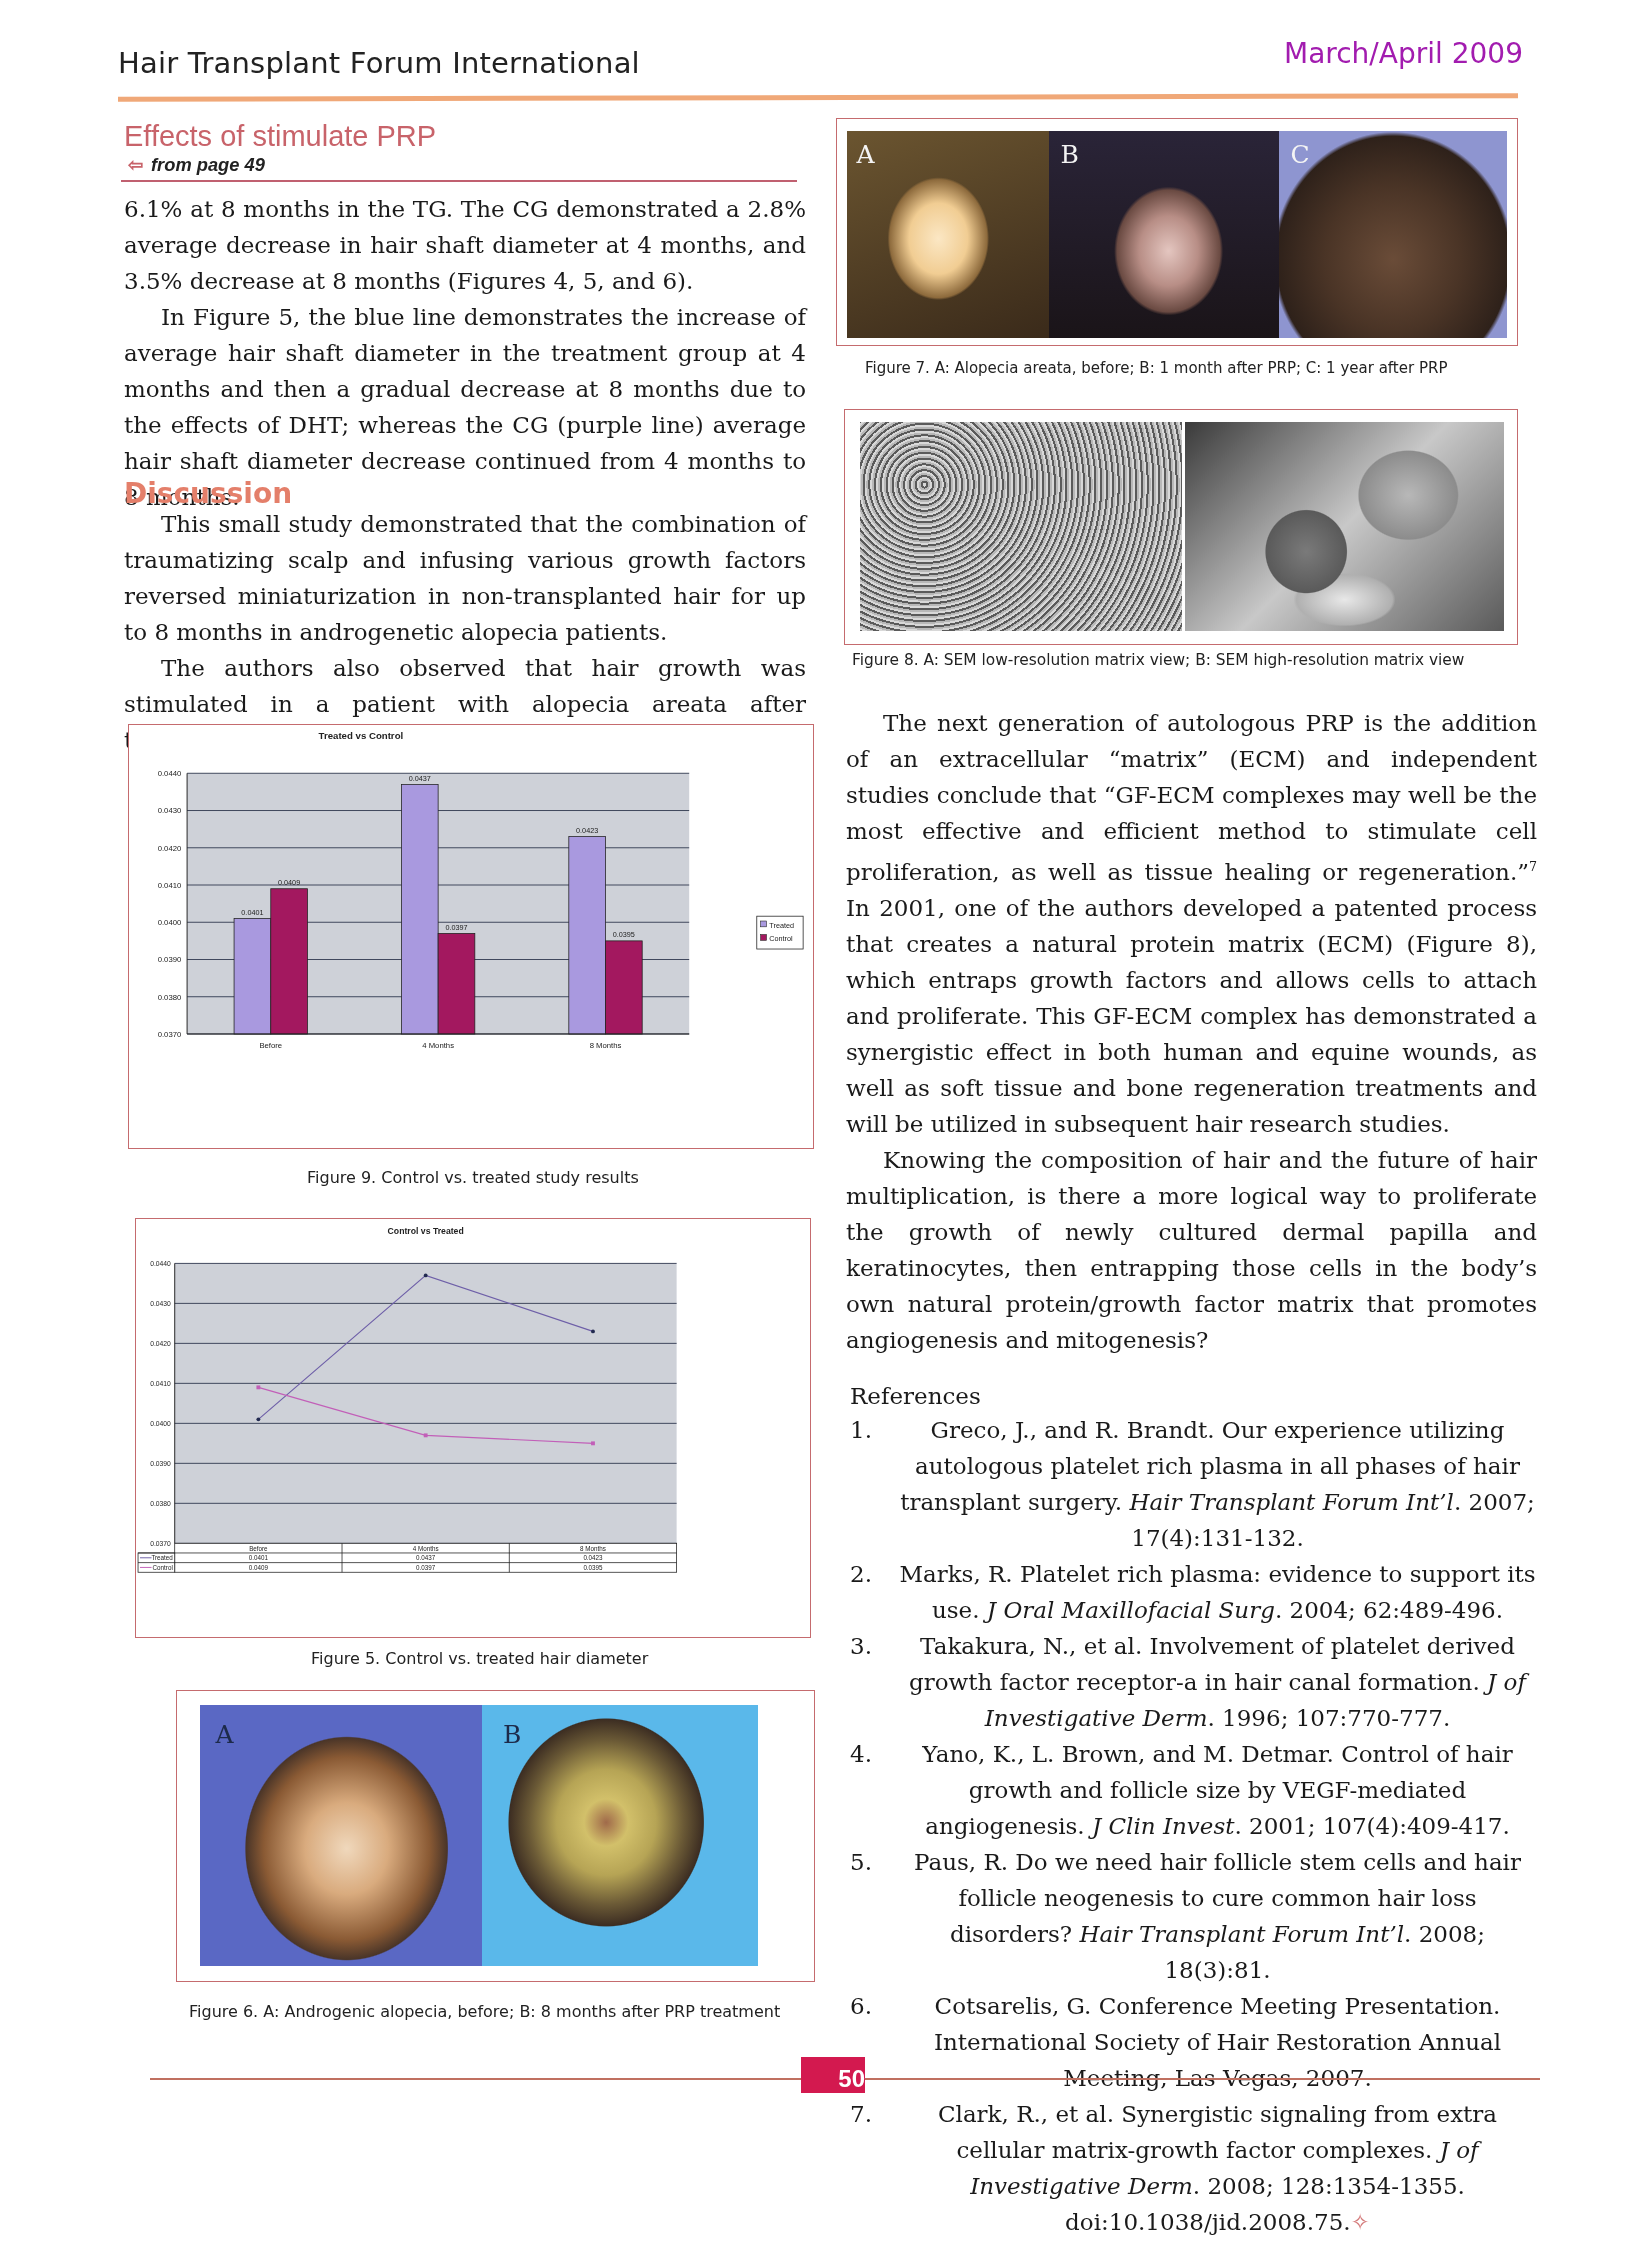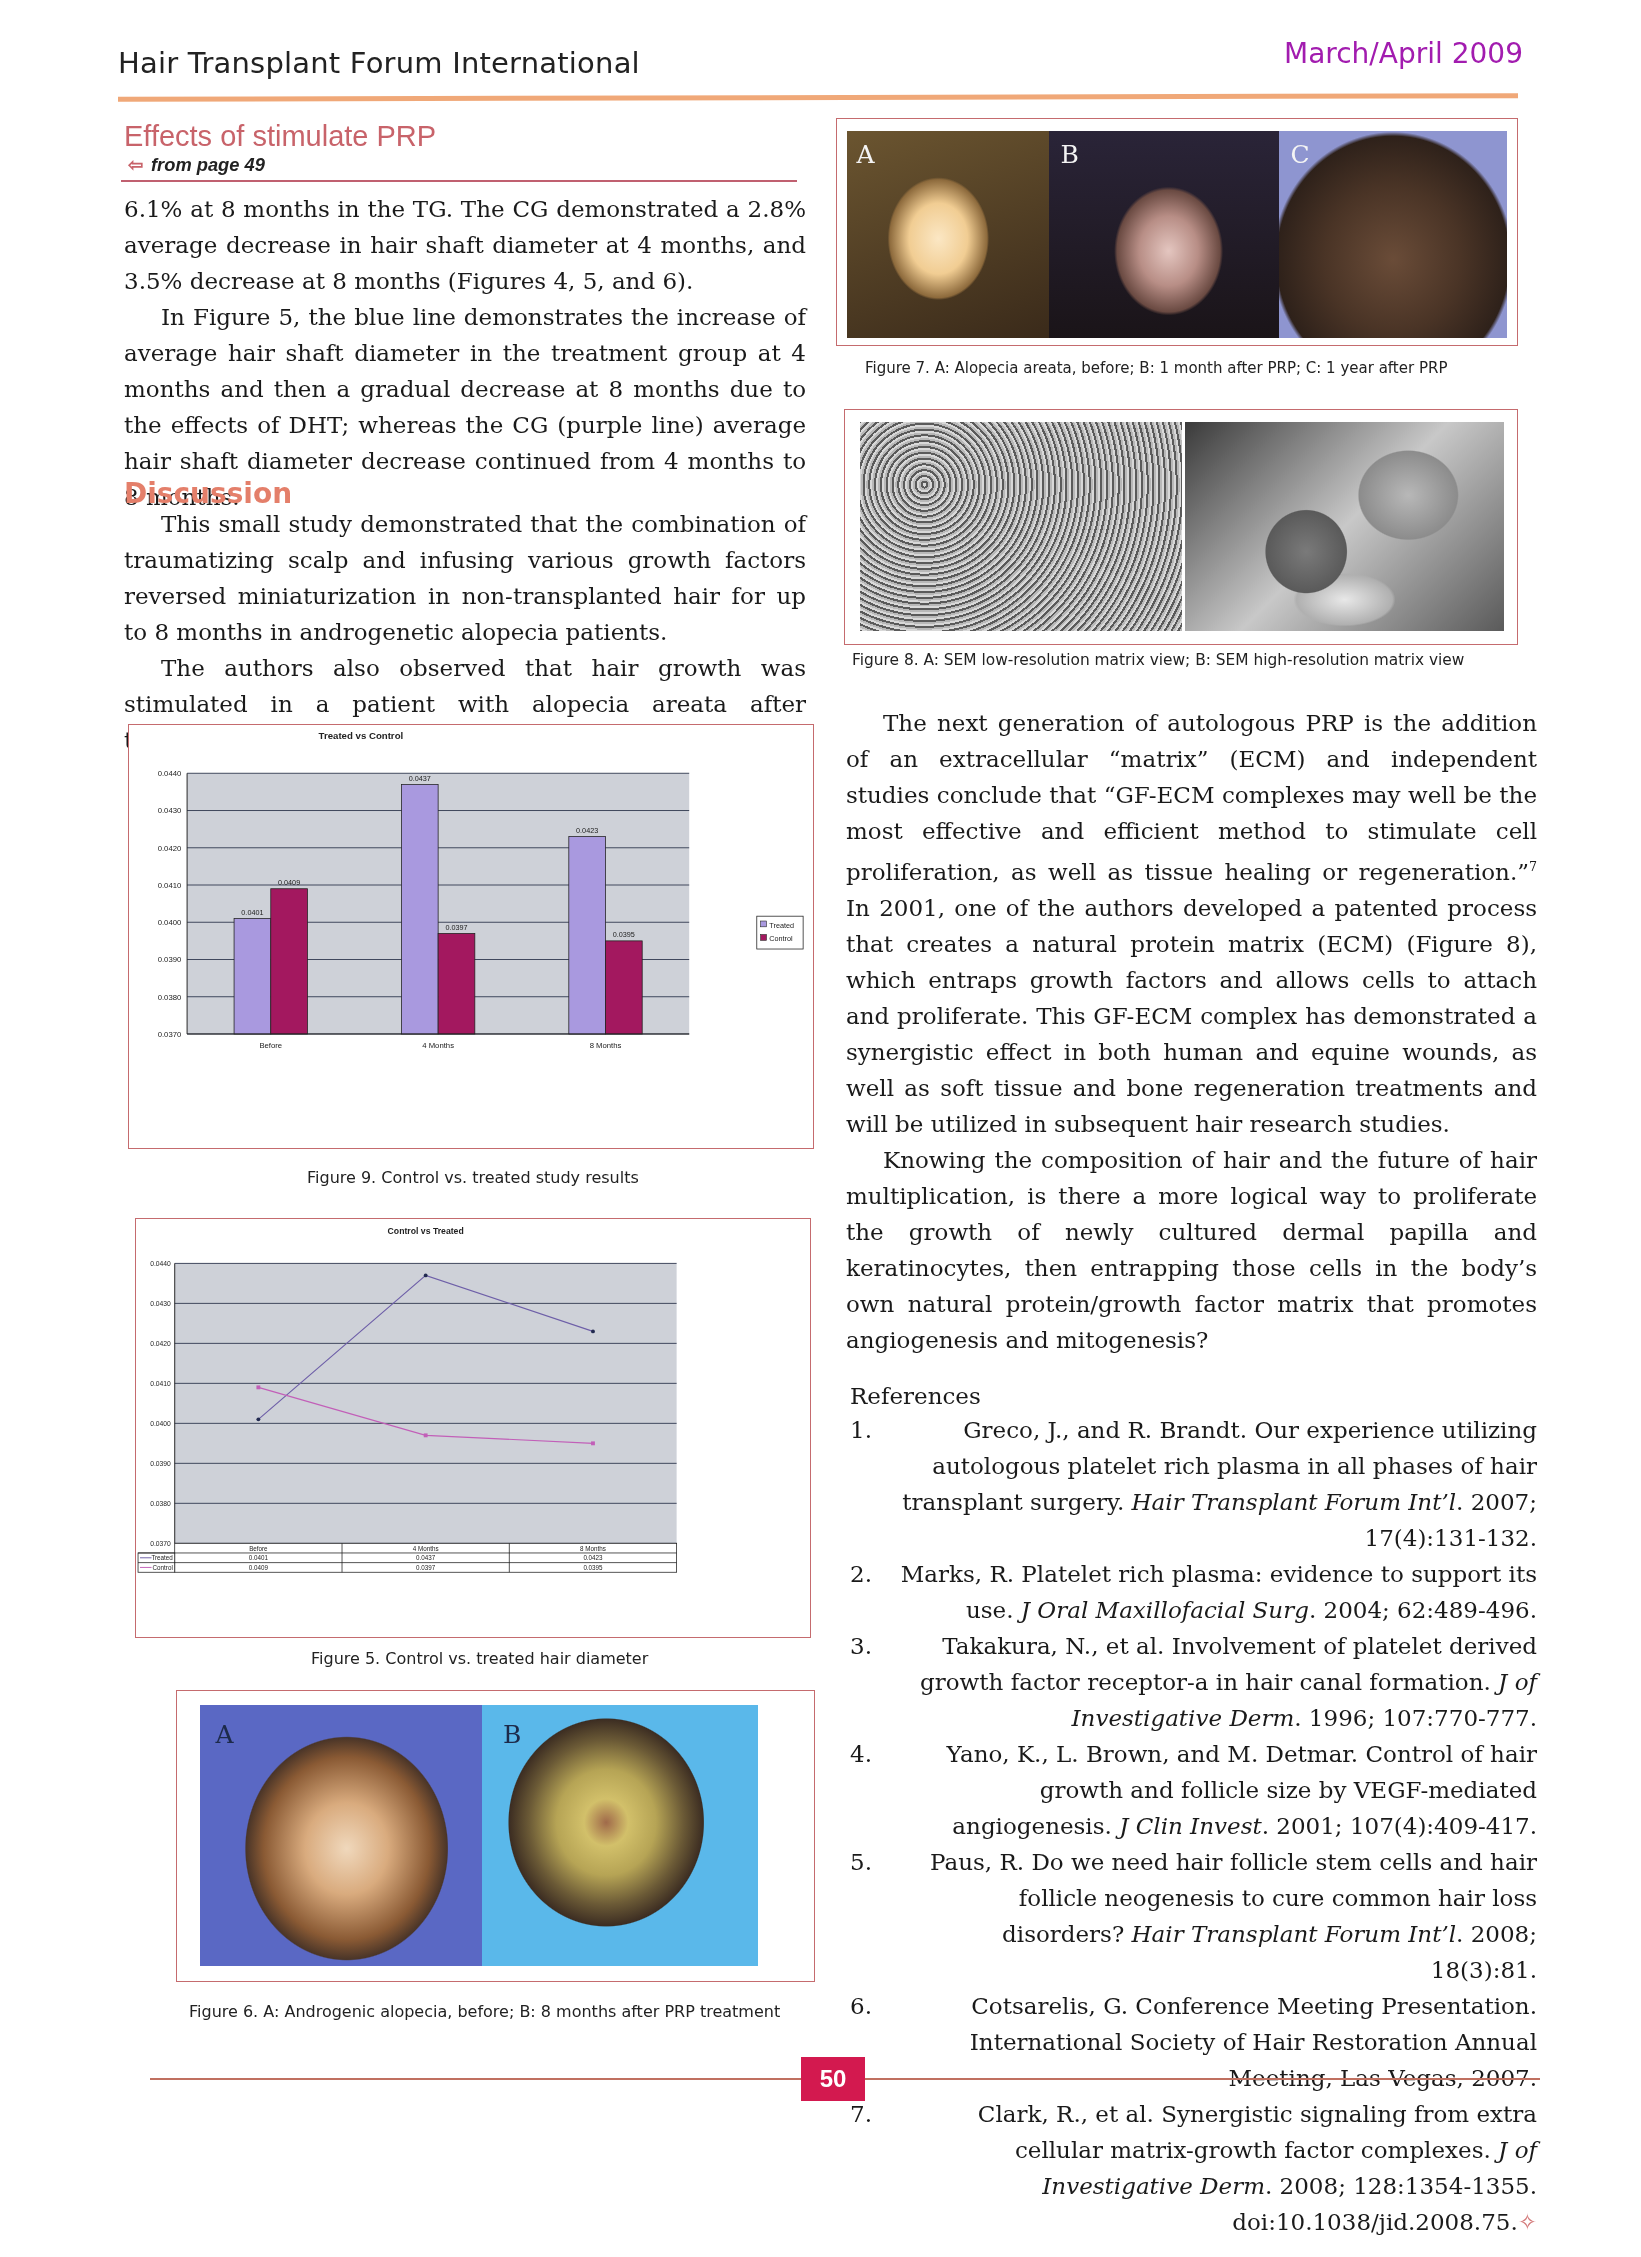--- a/index.html
+++ b/index.html
@@ -23,36 +23,36 @@
   }
   .body-text p { margin: 0; }
   .body-text p.indent { text-indent: 37px; }
   .col-left { left: 124px; width: 682px; }
   .col-right { left: 846px; width: 691px; }
   .heading { font-family: "DejaVu Sans", sans-serif; font-weight: bold; font-size: 28px; color: #e47f6a; }
   .refs-heading { font-family: "DejaVu Serif", serif; font-size: 23px; color: #1a1a1a; }
 
   .ref-item { display: flex; }
   .ref-num { width: 48px; flex: none; }
-  .ref-text { flex: 1; text-align: right; }
+  .ref-text { flex: 1; text-align: center; }
   .ref-text i { font-style: italic; }
 
   .frame { border: 1.9px solid #c56b6e; background: #fff; box-sizing: border-box; }
   .caption { font-family: "DejaVu Sans", sans-serif; font-size: 16px; color: #222; }
 
   
   .photo-panel { position: absolute; overflow: hidden; }
   .photo-label { position: absolute; font-family: "DejaVu Serif", serif; font-size: 25px; color: #f4f4f4; }
   .photo-label.dark { color: #1d2a4a; }
 
   
   svg text { font-family: "Liberation Sans", sans-serif; }
 
-  .page-num-box { left: 801px; top: 2057px; width: 64px; height: 44px; background: #d3194f; color: #fff;
-    font-family: "Liberation Sans", sans-serif; font-weight: bold; font-size: 24px; text-align: center; line-height: 44px; }
+  .page-num-box { left: 801px; top: 2057px; width: 64px; height: 36px; background: #d3194f; color: #fff;
+    font-family: "Liberation Sans", sans-serif; font-weight: bold; font-size: 24px; text-align: right; line-height: 44px; }
   .bottom-rule { left: 150px; top: 2078px; width: 1390px; height: 1.9px; background: #c07060; }
 </style>
 </head>
 <body>
 
 <div class="abs masthead-title">Hair Transplant Forum International</div>
 <div class="abs masthead-date">March/April 2009</div>
 <div class="abs rule-orange"></div>
 
 <div class="abs article-title">Effects of stimulate PRP</div>

